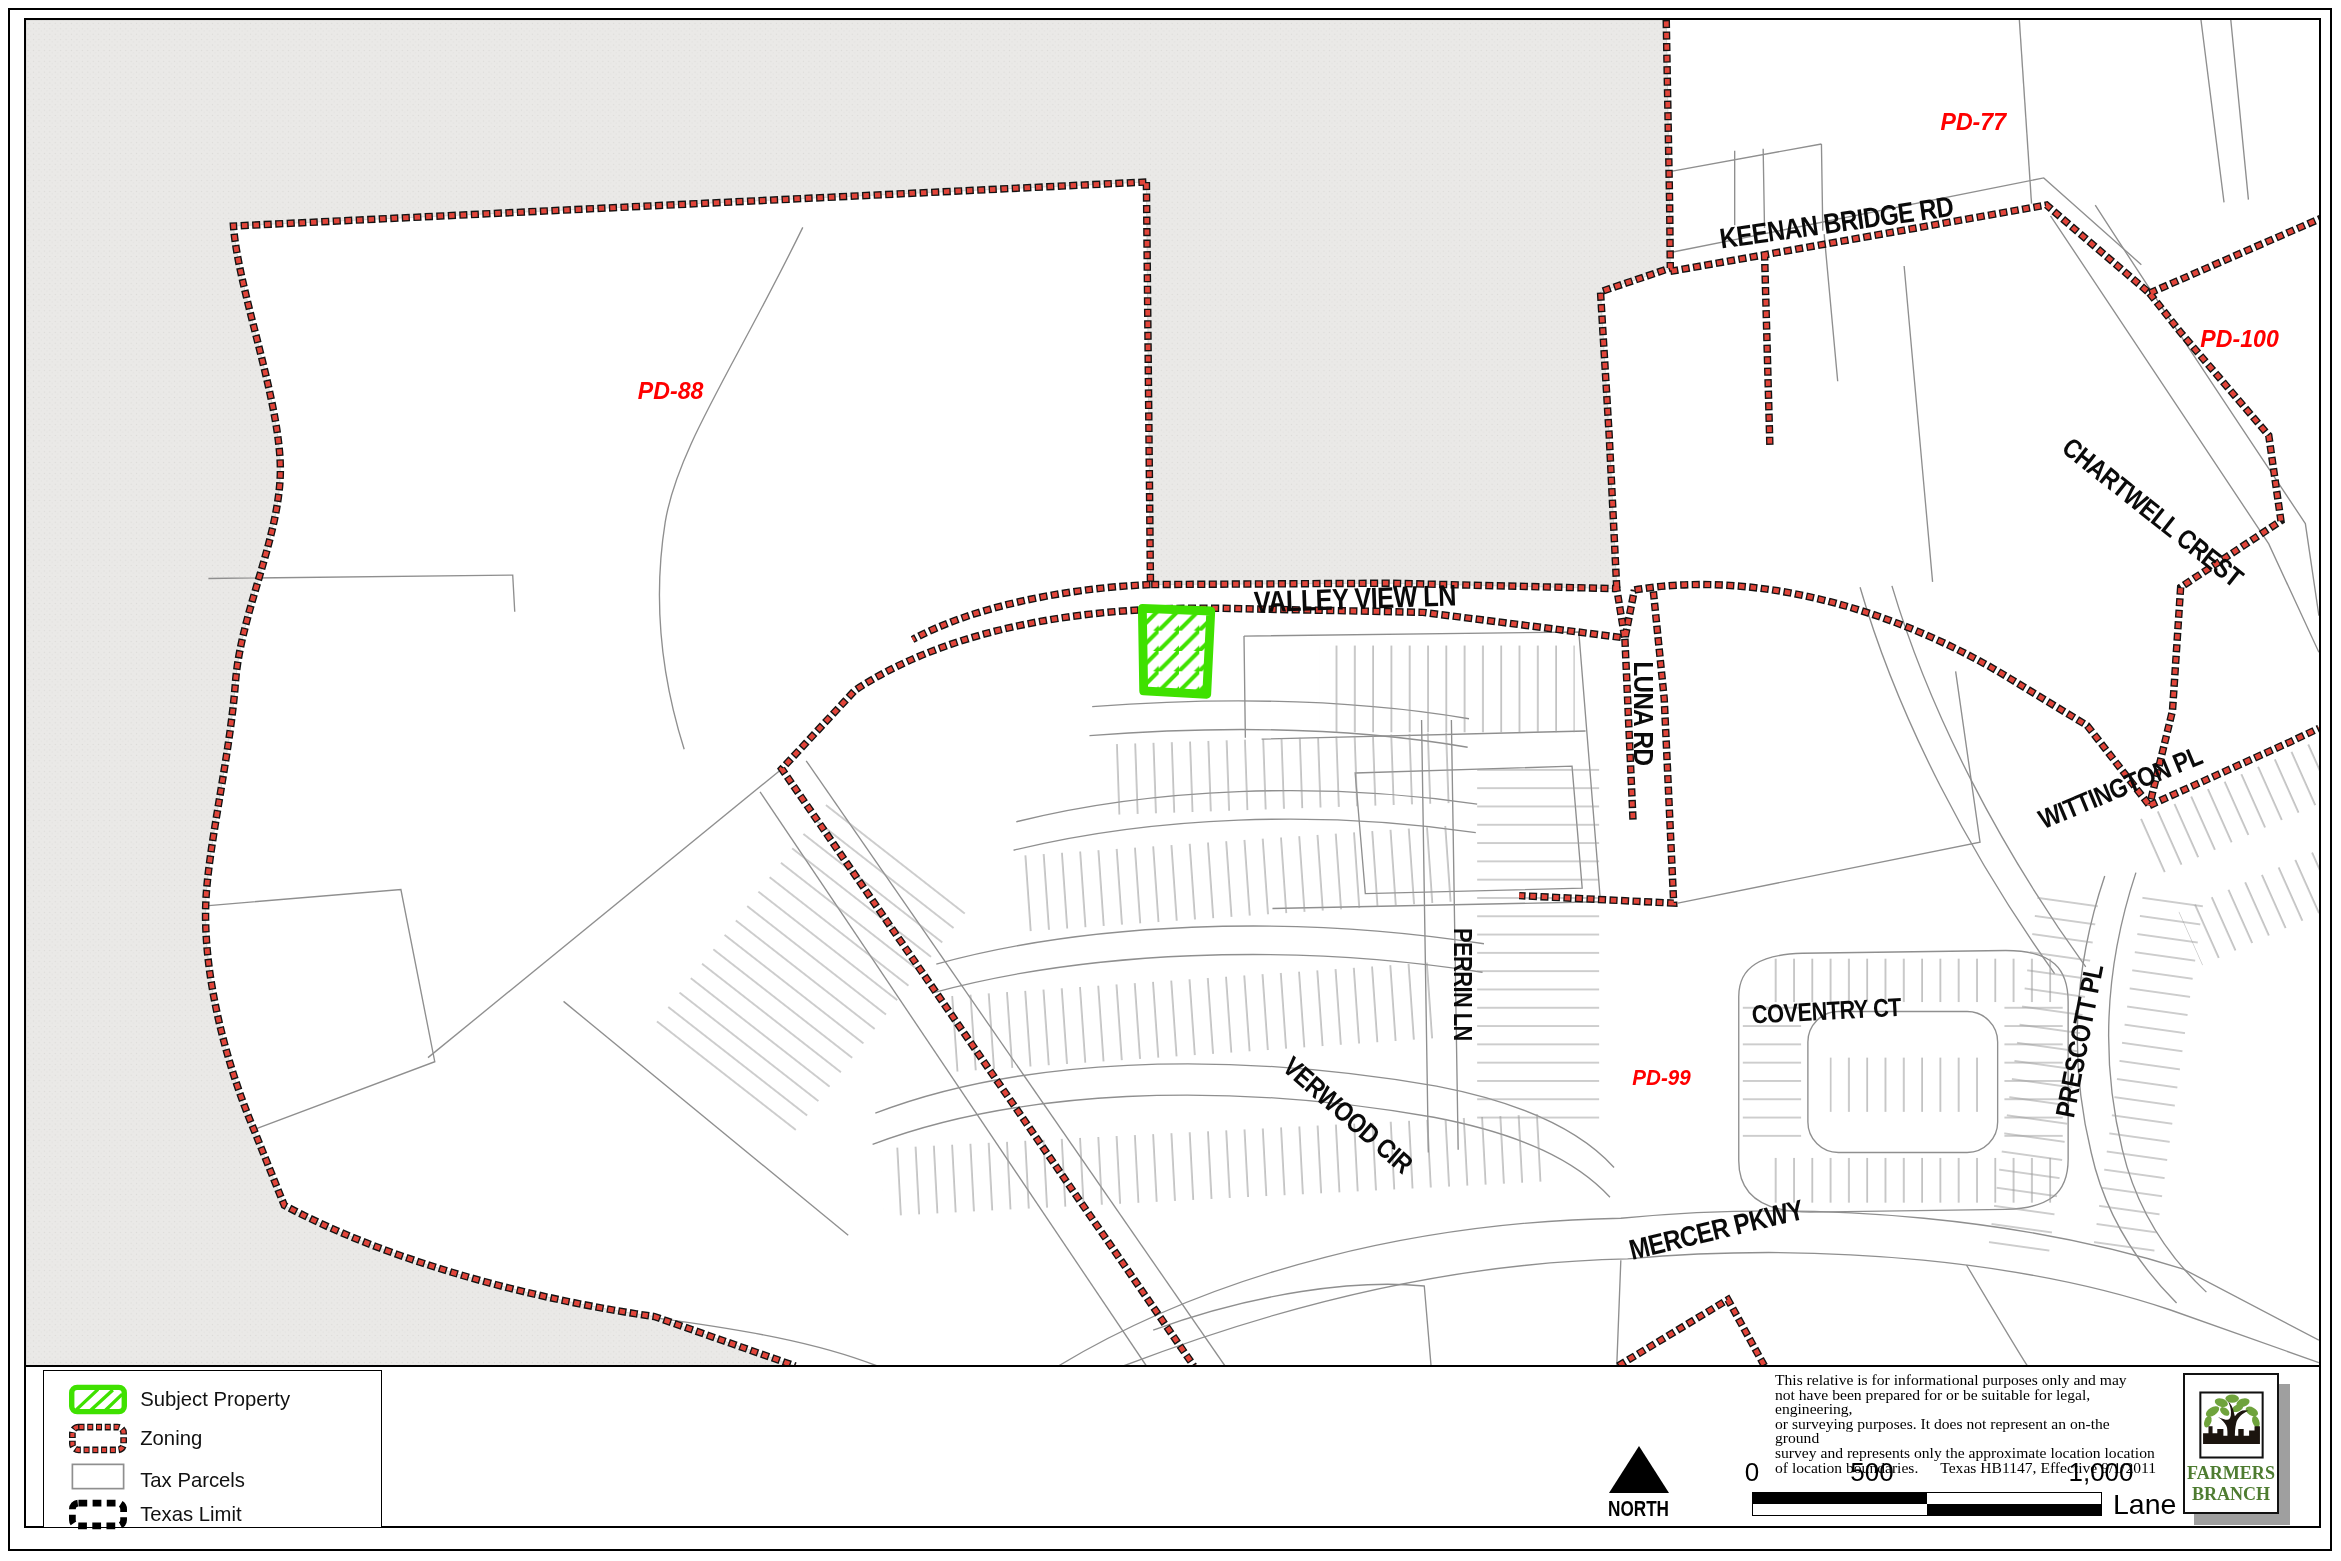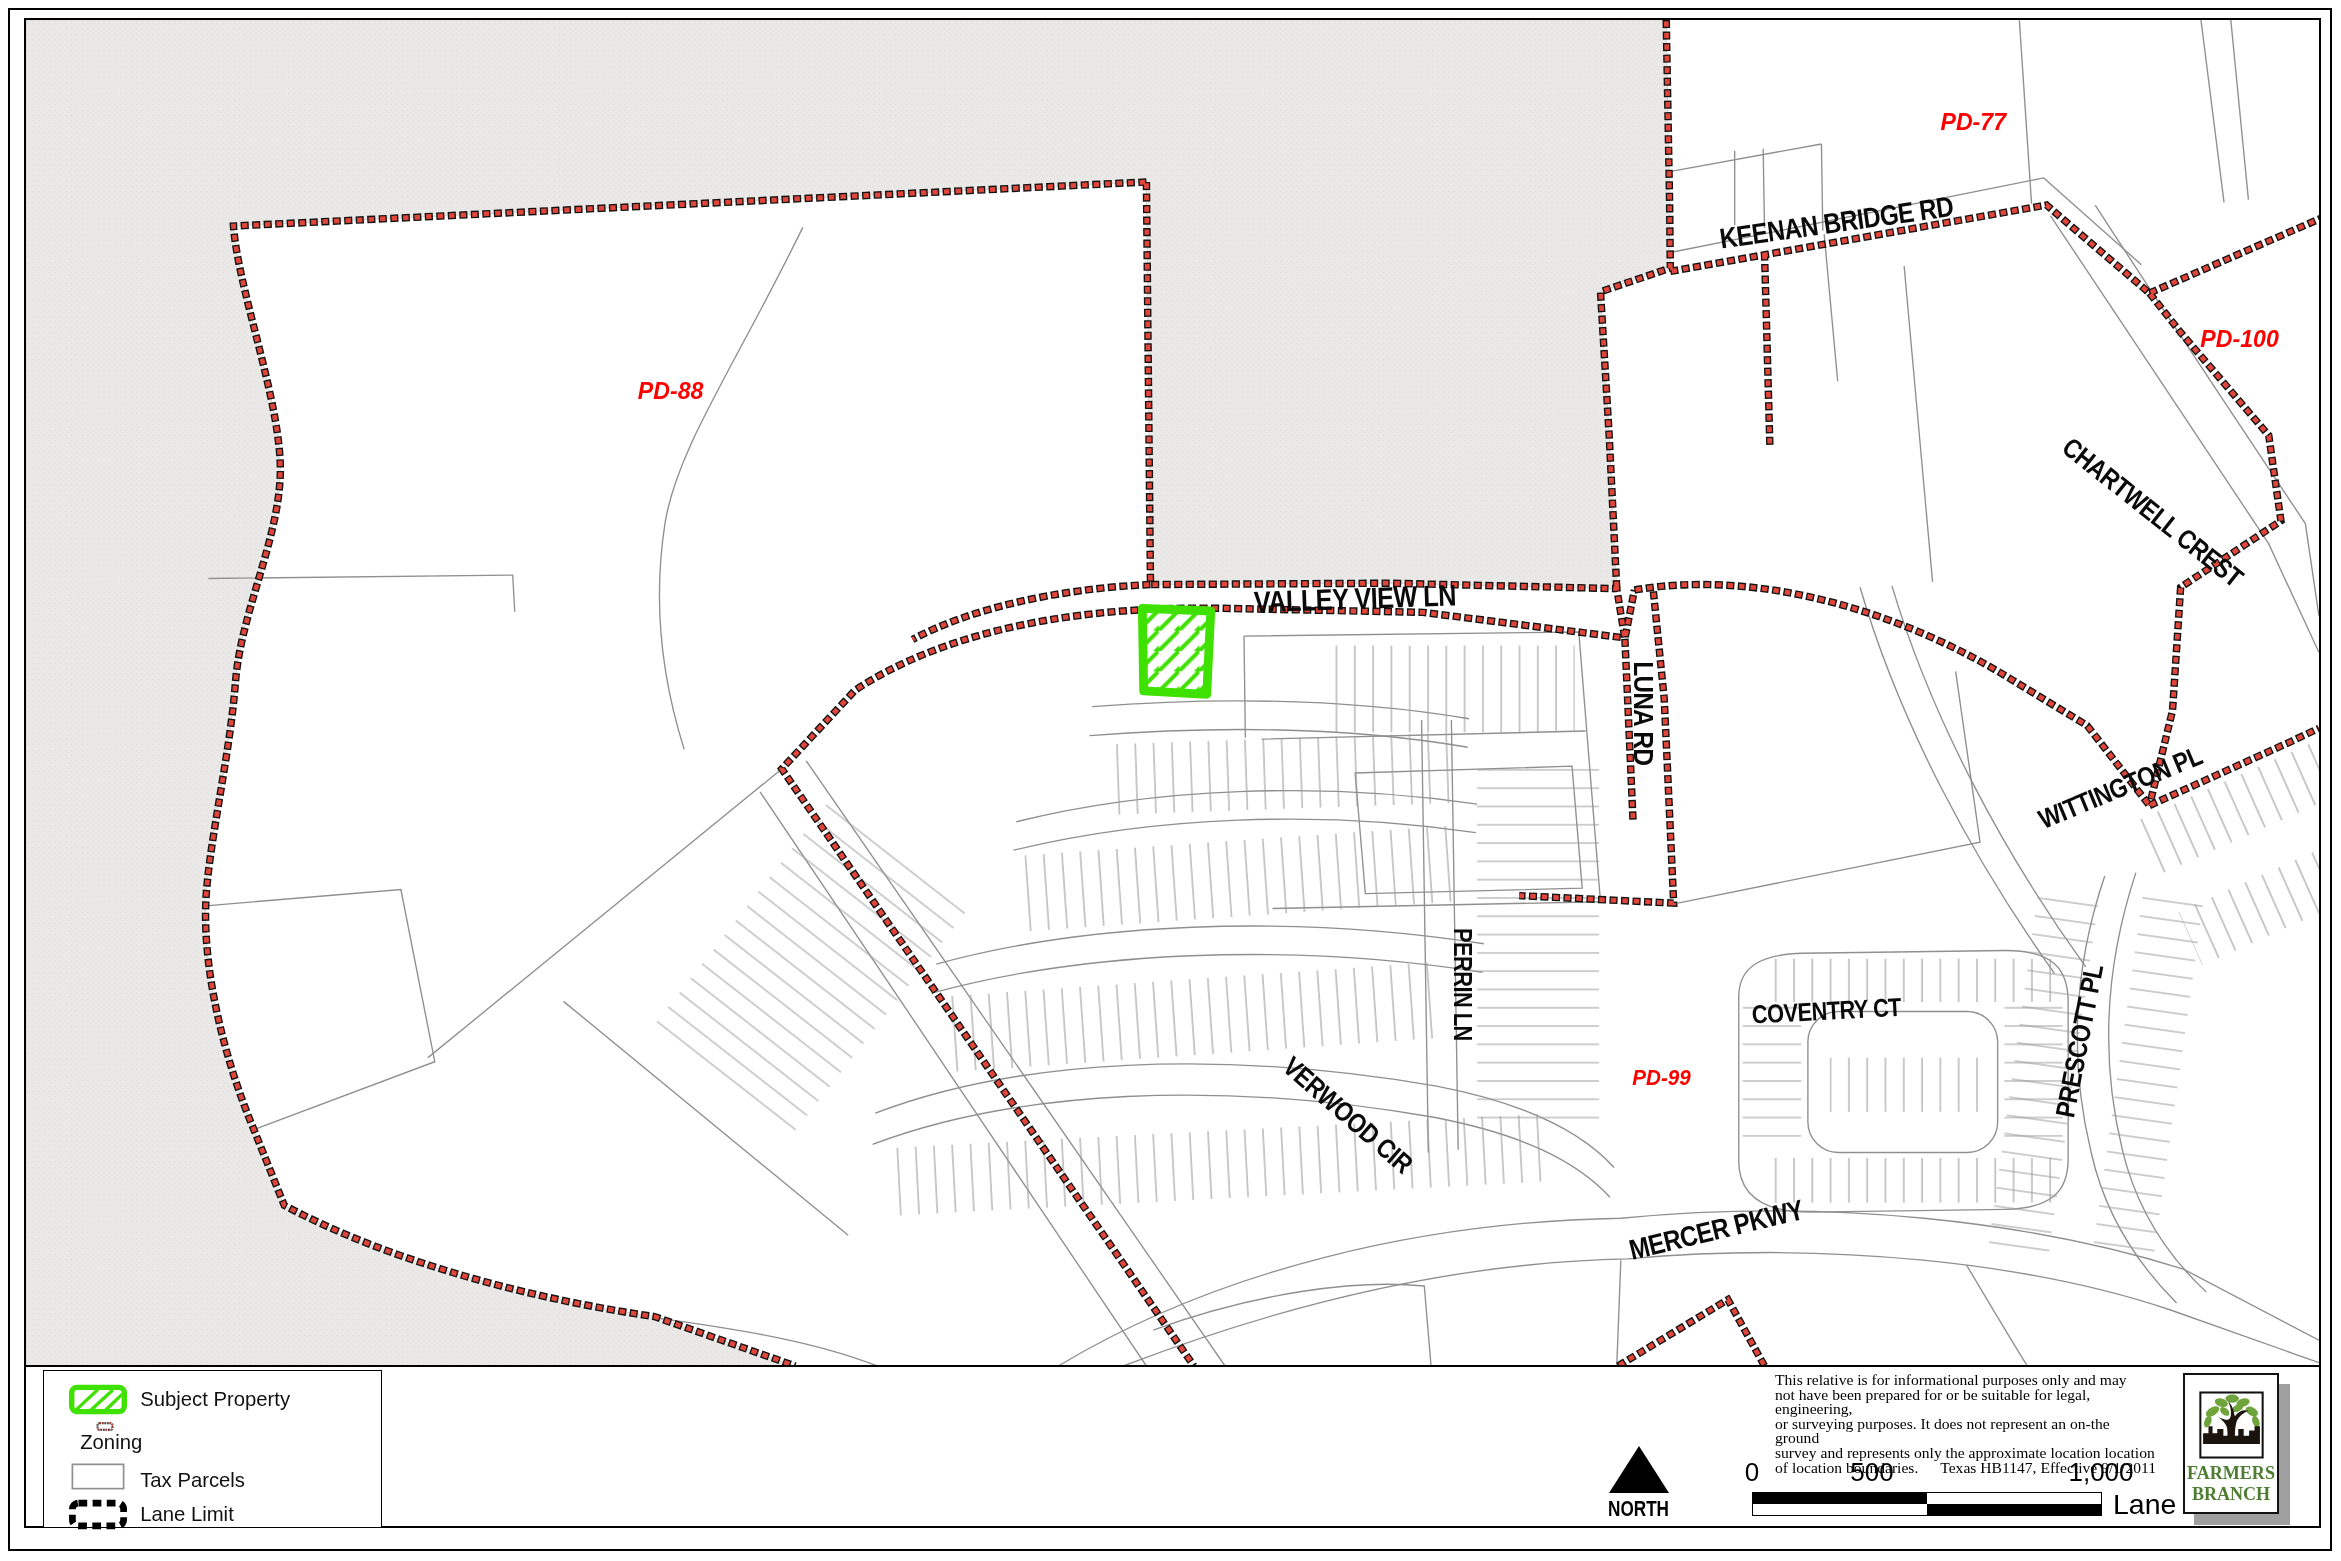--- a/index.html
+++ b/index.html
@@ -185,38 +185,38 @@
   <div class="abs" id="bottom-panel"></div>
 
   <div class="abs" id="legend-box"></div>
   <div class="legend-row" style="top:1376px;">
     <svg class="legend-swatch" viewBox="0 0 88 46">
       <rect x="5" y="5" width="78" height="36" rx="8" fill="#fff" stroke="#3FE100" stroke-width="8"></rect>
       <path d="M12,38 L44,8 M32,40 L66,9 M54,40 L80,15" stroke="#3FE100" stroke-width="5" fill="none"></path>
     </svg>
     <span class="legend-label">Subject Property</span>
   </div>
-  <div class="legend-row" style="top:1415px;flex-direction:column;">
+  <div class="legend-row" style="top:1415px;">
     <svg class="legend-swatch" viewBox="0 0 88 46">
       <rect x="6" y="6" width="76" height="34" rx="9" fill="#fff" stroke="#141414" stroke-width="10" stroke-dasharray="9 4"></rect>
       <rect x="6" y="6" width="76" height="34" rx="9" fill="none" stroke="#E2453A" stroke-width="6" stroke-dasharray="6 7" stroke-dashoffset="-1.5"></rect>
     </svg>
     <span class="legend-label">Zoning</span>
   </div>
   <div class="legend-row" style="top:1453px;align-items:flex-end;">
     <svg class="legend-swatch" viewBox="0 0 88 46">
       <rect x="6" y="5" width="76" height="36" fill="#fff" stroke="#8f8f8f" stroke-width="2.5"></rect>
     </svg>
     <span class="legend-label">Tax Parcels</span>
   </div>
   <div class="legend-row" style="top:1491px;">
     <svg class="legend-swatch" viewBox="0 0 88 46">
       <rect x="6" y="6" width="76" height="34" rx="9" fill="#fff" stroke="#000" stroke-width="10" stroke-dasharray="13 8"></rect>
     </svg>
-    <span class="legend-label">Lane Limit</span>
+    <span class="legend-label">Texas Limit</span>
   </div>
 
 
   <div class="abs" id="north-tri"></div>
   <div class="abs" id="north-label">NORTH</div>
 
   <div class="abs" id="disclaimer">
     <div>This relative is for informational purposes only and may</div>
     <div>not have been prepared for or be suitable for legal, engineering,</div>
     <div>or surveying purposes. It does not represent an on-the ground</div>

